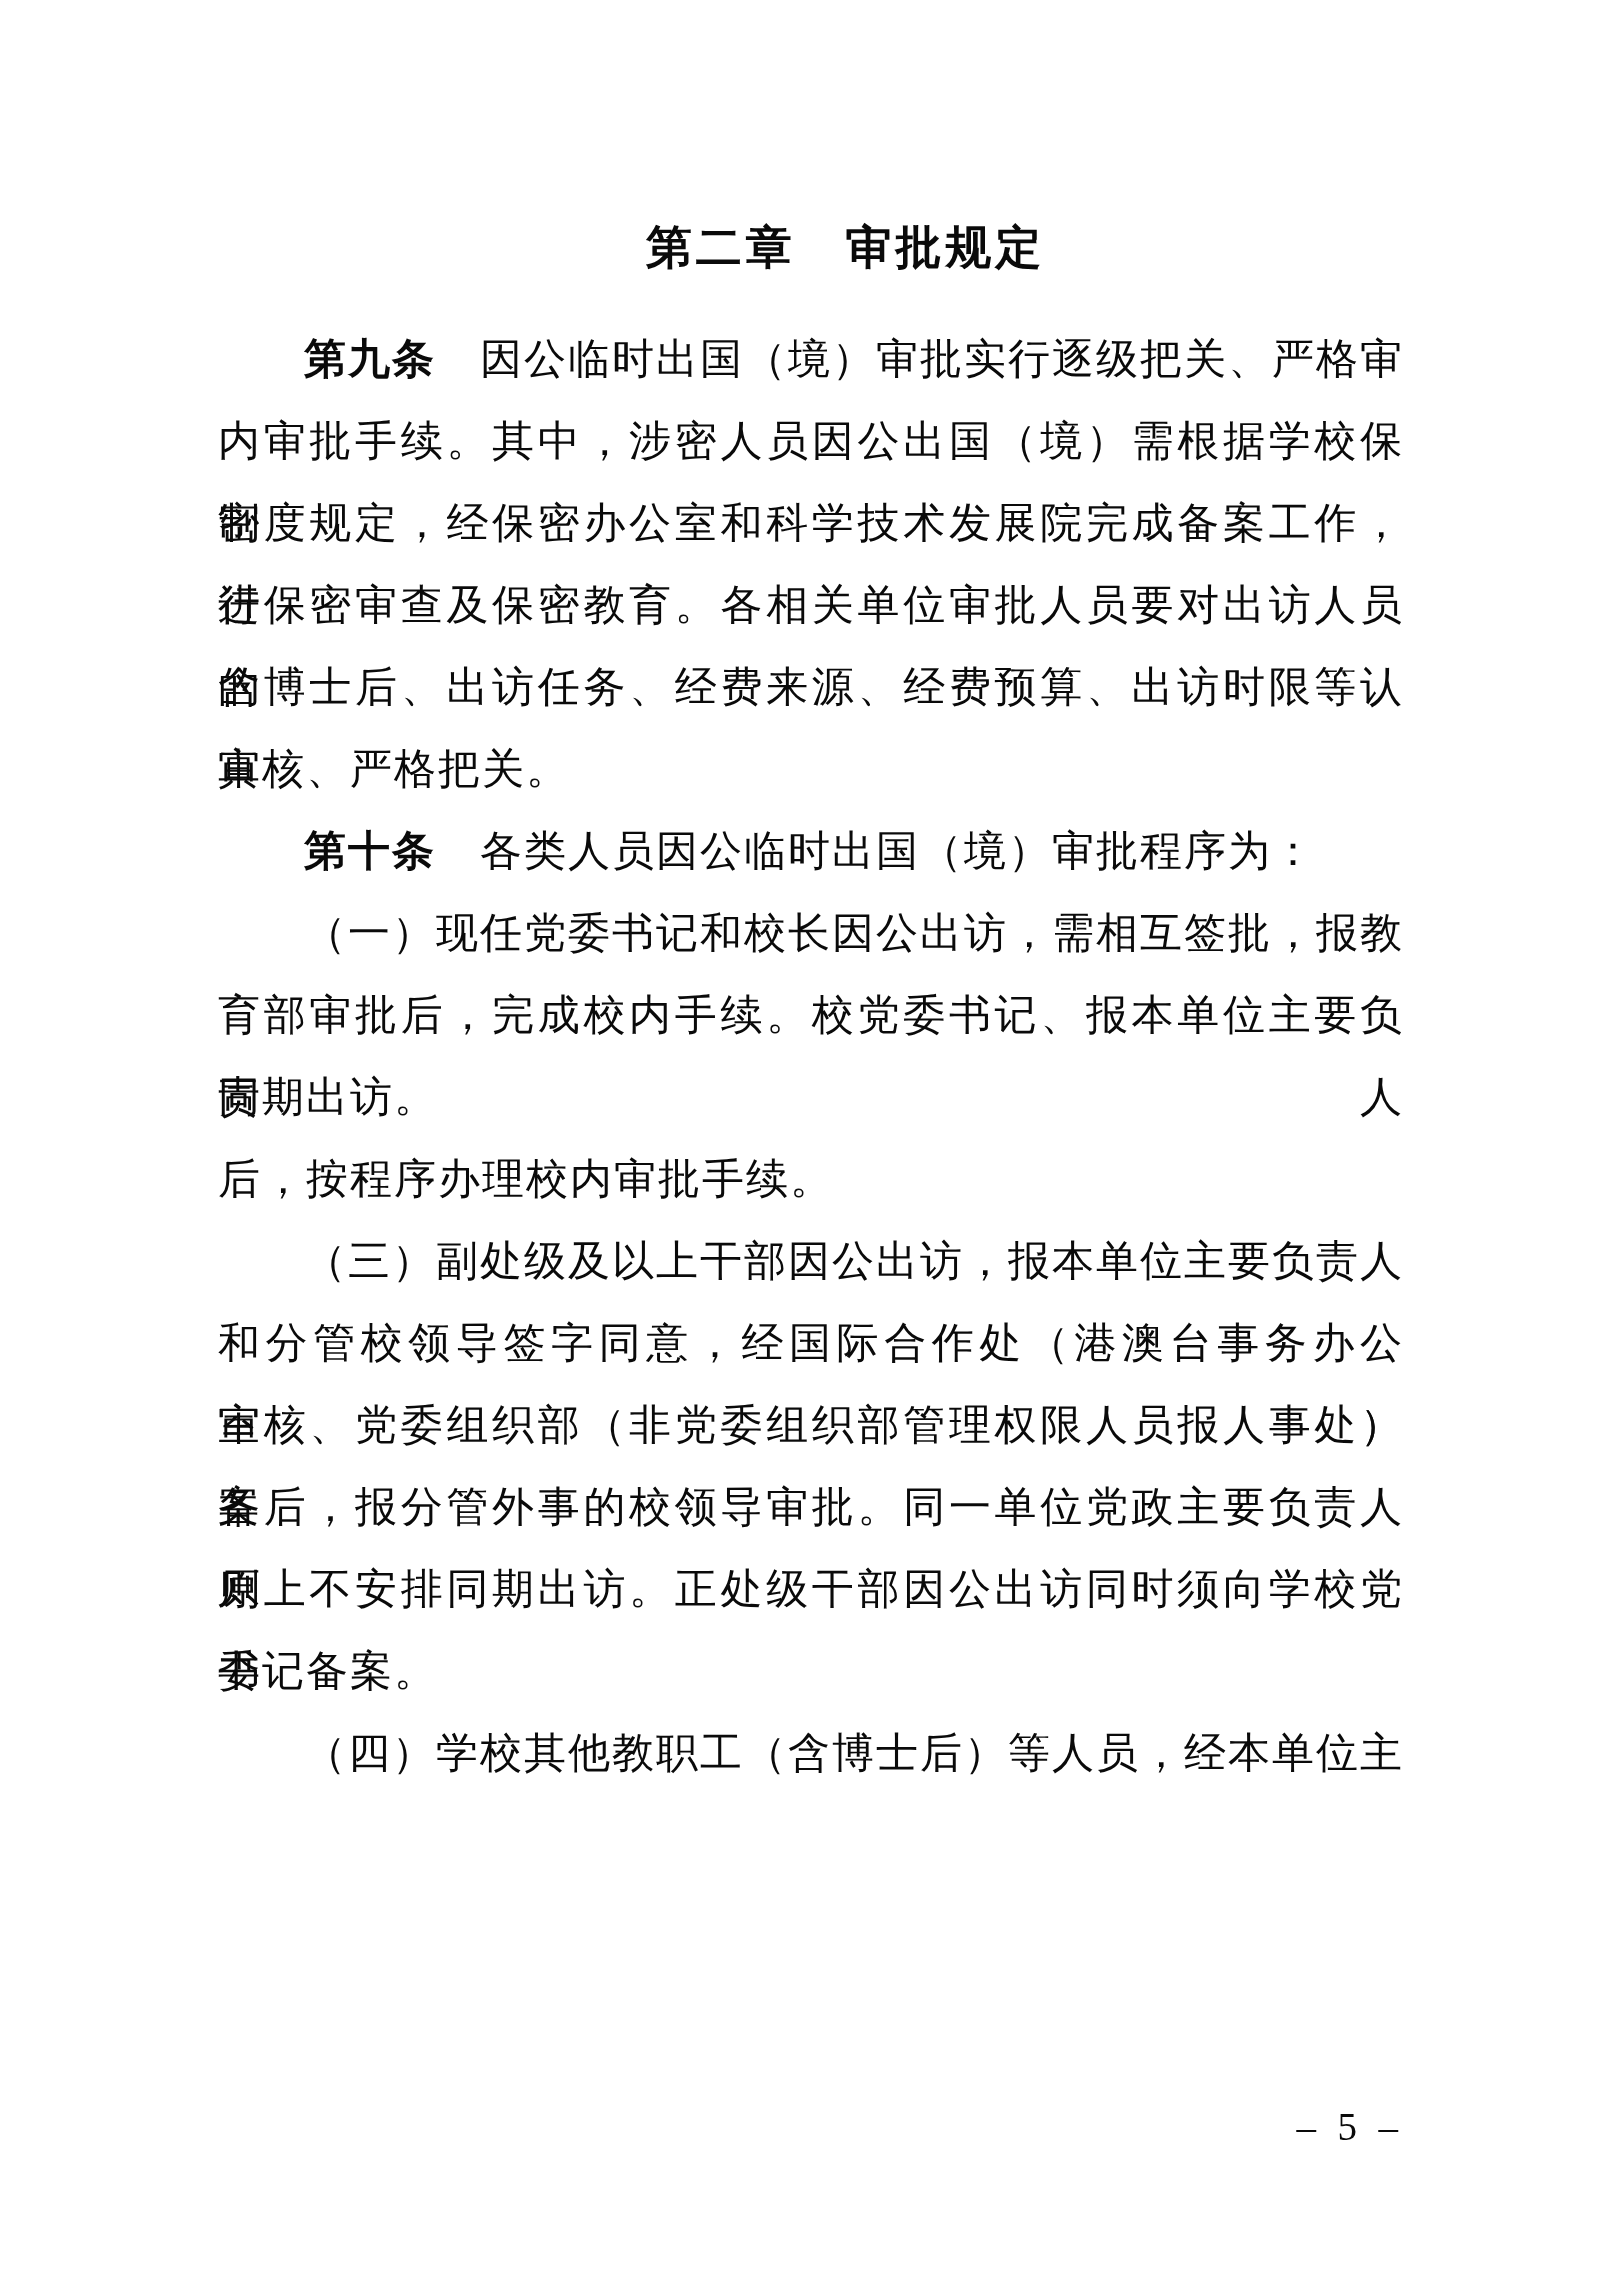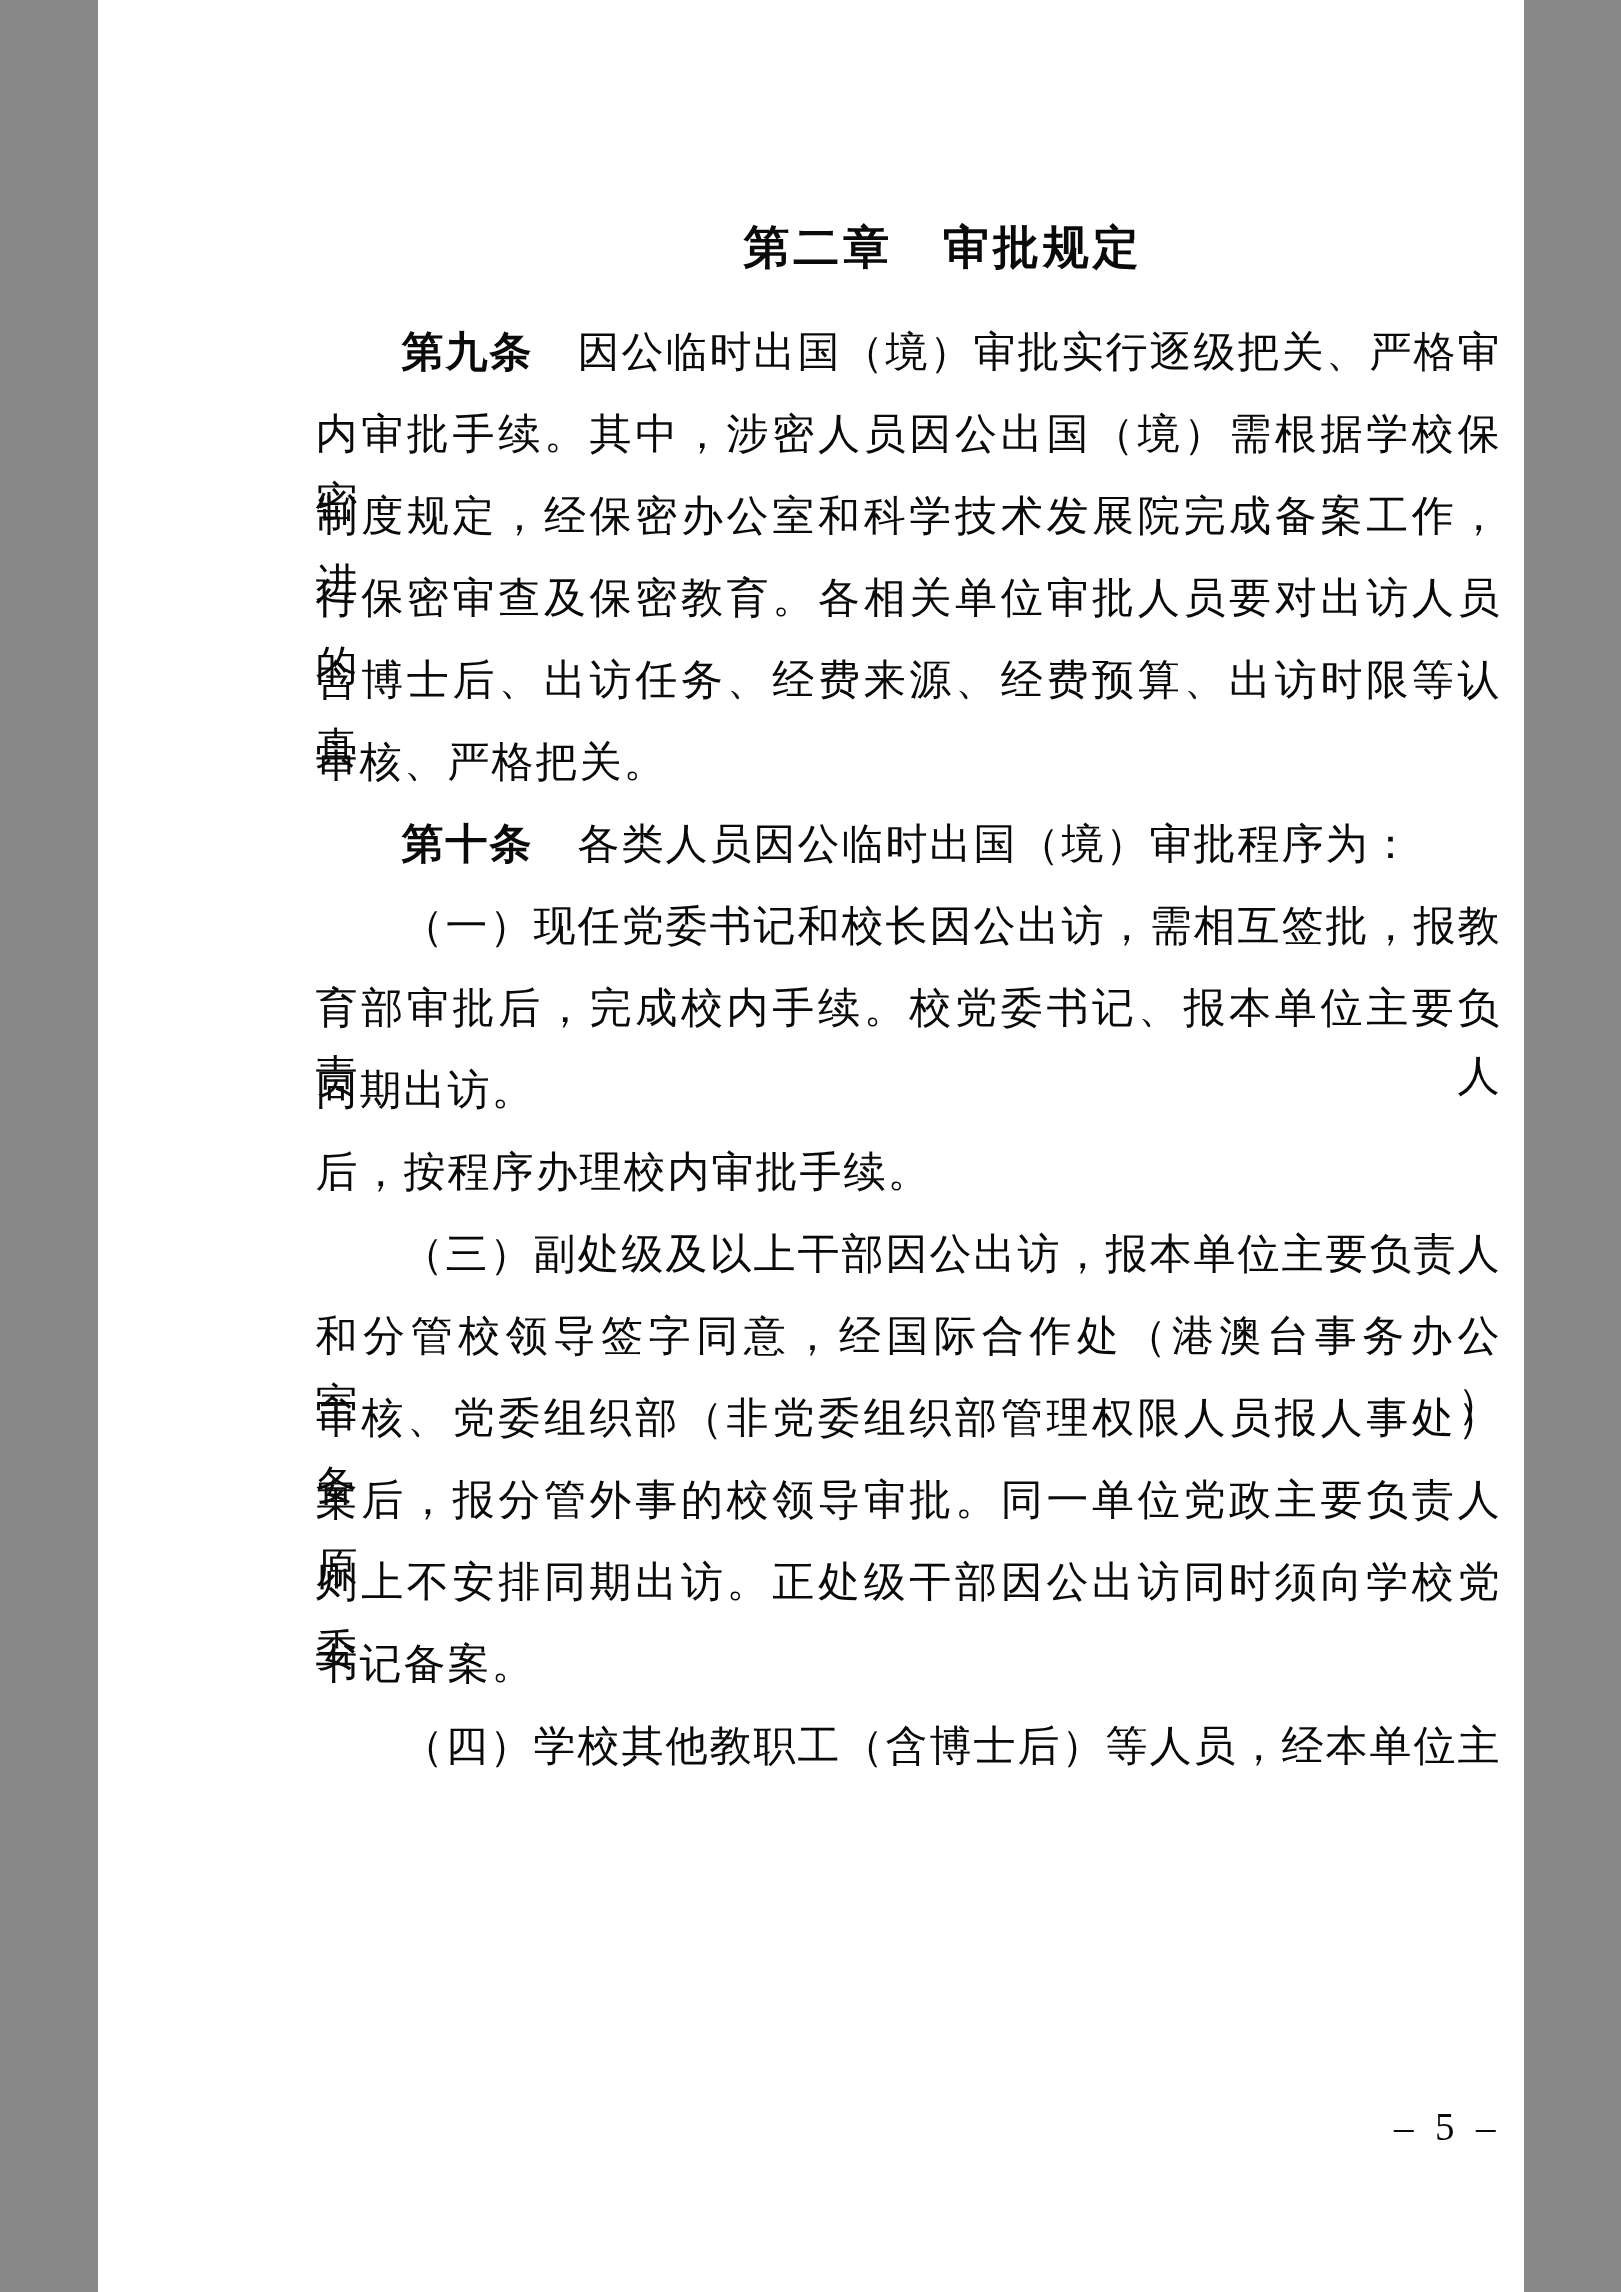--- a/index.html
+++ b/index.html
@@ -2,21 +2,21 @@
 <html><head>
 <meta charset="utf-8">
 <style>
   html, body {
     margin: 0;
     padding: 0;
     background: #888;
   }
   .page {
     position: relative;
-    width: 1426px;
+    width: 1621px;
     height: 2293px;
     margin: 0 auto;
     background: #ffffff;
     font-family: "Liberation Serif", "DejaVu Serif", serif;
     color: #0a0a0a;
     overflow: hidden;
   }
   .chapter-title {
     position: absolute;
     top: 220px;
@@ -33,21 +33,21 @@
     white-space: pre;
   }
   .doc-body {
     position: absolute;
     top: 318px;
     left: 218px;
     width: 1186px;
   }
   .line {
     height: 82px;
-    line-height: 68px;
+    line-height: 82px;
     font-size: 42px;
     letter-spacing: 2px;
     white-space: pre-wrap;
     overflow: visible;
   }
   .line.full {
     text-align: justify;
     text-align-last: justify;
     text-justify: inter-character;
   }

